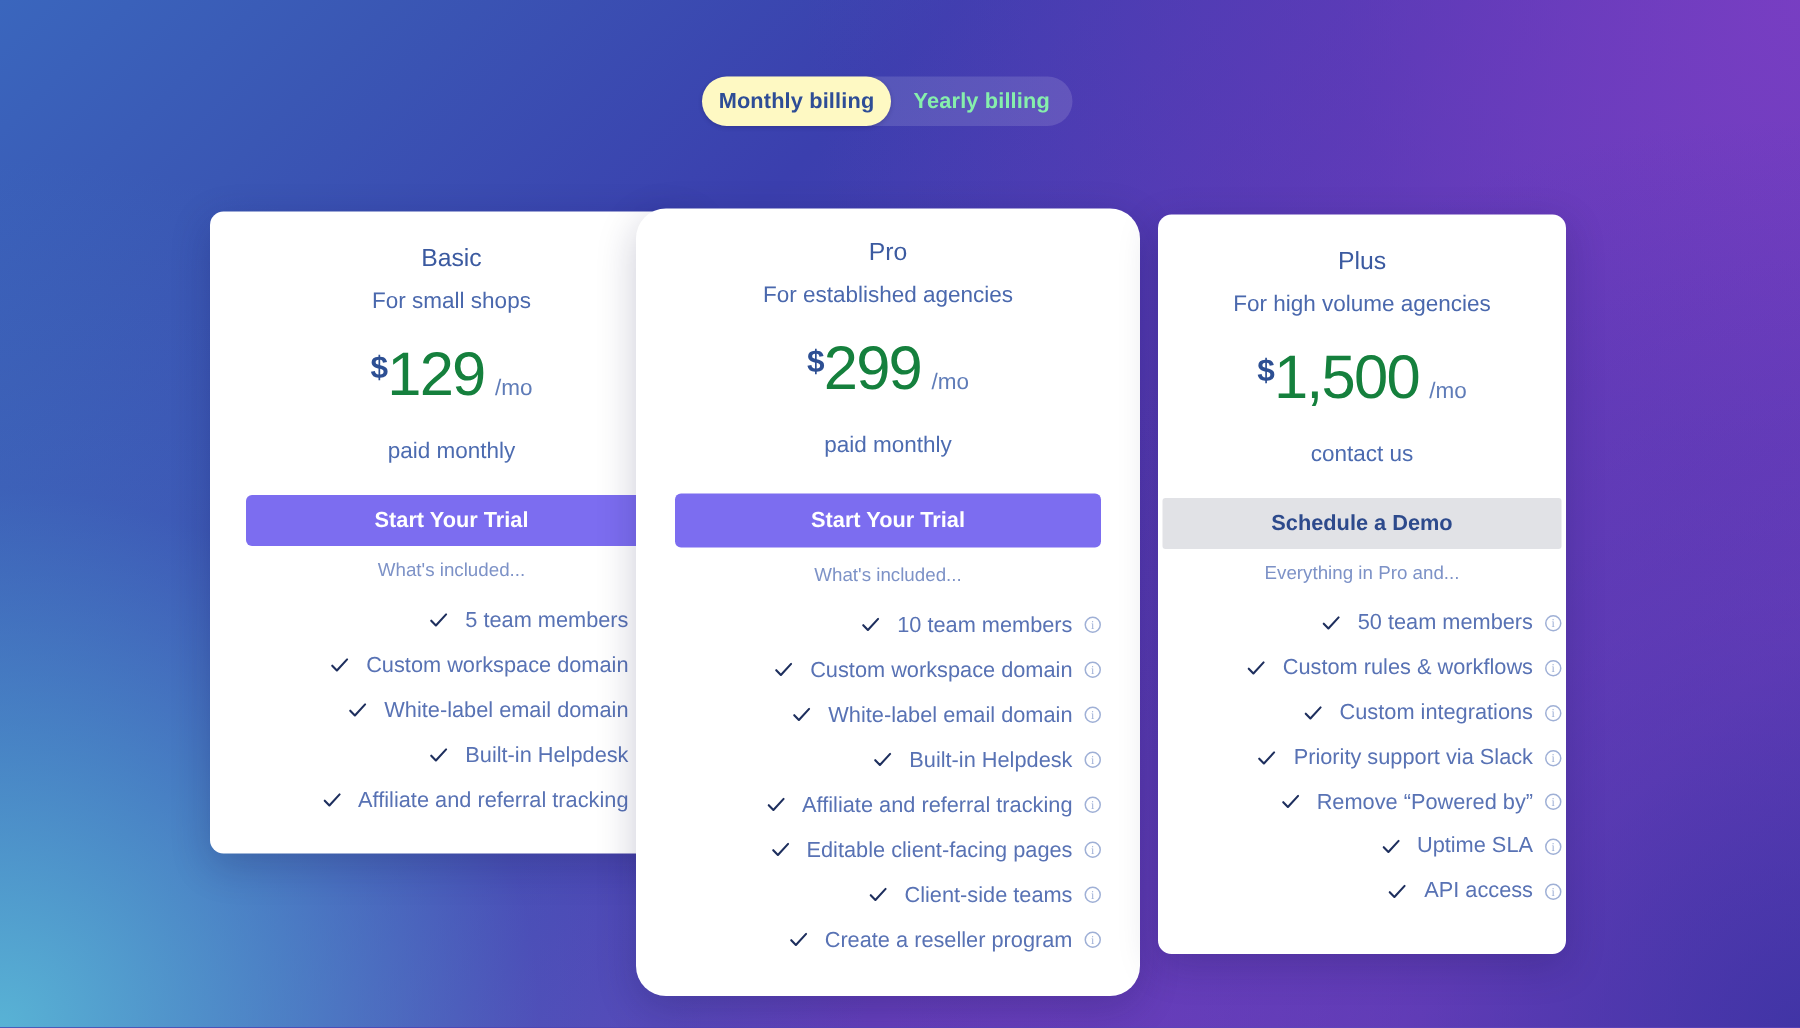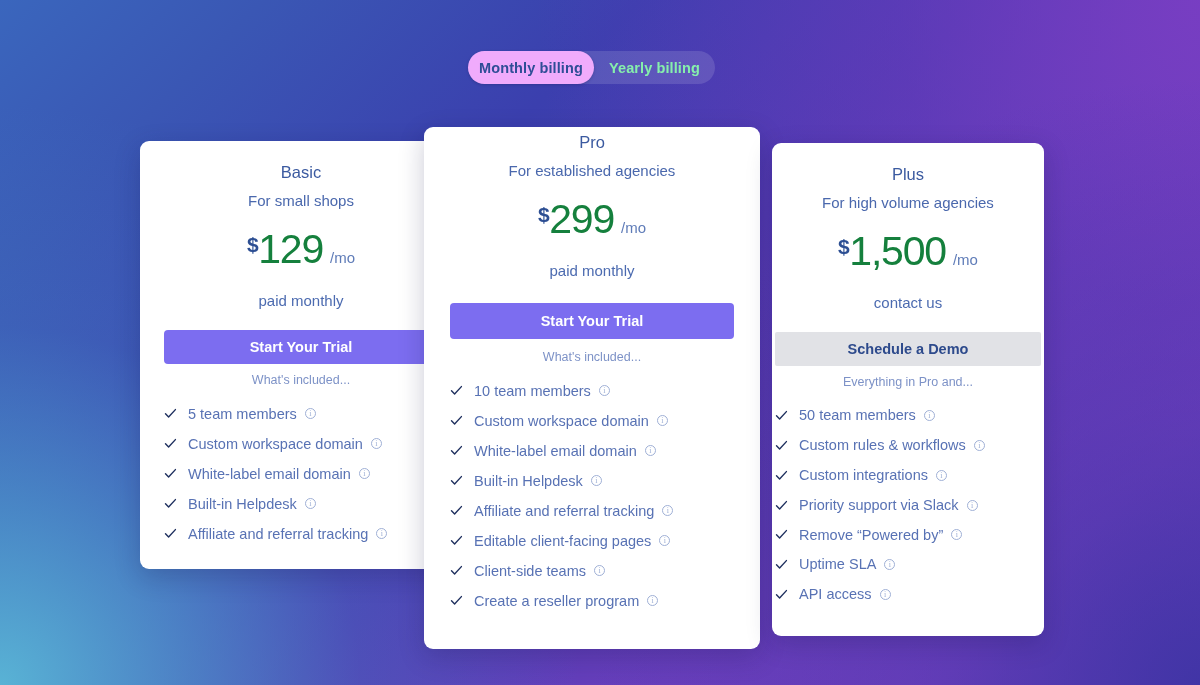--- a/index.html
+++ b/index.html
@@ -71,40 +71,40 @@
     justify-content: center;
     font-size: 14.5px;
     font-weight: bold;
     letter-spacing: 0.1px;
     border-radius: 17px;
     cursor: pointer;
     user-select: none;
   }
   .toggle-opt.monthly {
     width: 126px;
-    background: #f0abfc;
+    background: #fef9c3;
     color: #2e4d96;
     box-shadow: 0 1px 3px rgba(20,20,60,0.22);
   }
   .toggle-opt.yearly {
     width: 121px;
     color: #86efac;
     background: transparent;
   }
 
   
   .card {
     position: absolute;
     background: #ffffff;
     border-radius: 9px;
     box-shadow: 0 8px 26px rgba(18,20,70,0.22);
     text-align: center;
   }
   .card-basic { left: 140px; top: 141px; width: 322px; min-height: 412px; padding: 22px 24px 20px; }
-  .card-pro   { left: 424px; top: 127px; width: 336px; min-height: 522px; padding: 6px 26px 22px; }
+  .card-pro   { left: 424px; top: 139px; width: 336px; min-height: 522px; padding: 20px 26px 22px; border-radius: 20px; }
   .card-plus  { left: 772px; top: 143px; width: 272px; min-height: 493px; padding: 22px 3px 20px; }
 
   .plan-name {
     font-size: 16.5px;
     color: #3b5aa0;
     font-weight: normal;
     line-height: 1.2;
   }
   .card-pro .plan-name { font-size: 16.5px; }
 
@@ -187,20 +187,21 @@
     list-style: none;
     margin-top: 12px;
     text-align: left;
   }
   .feature-item {
     display: flex;
     align-items: center;
     padding: 0;
     height: 30px;
     white-space: nowrap;
+    justify-content: flex-end;
   }
   .card-plus .feature-item { height: 29.8px; }
 
   .check-icon {
     flex: 0 0 auto;
     width: 13px;
     height: 13px;
     margin-right: 11px;
     display: inline-flex;
     align-items: center;

